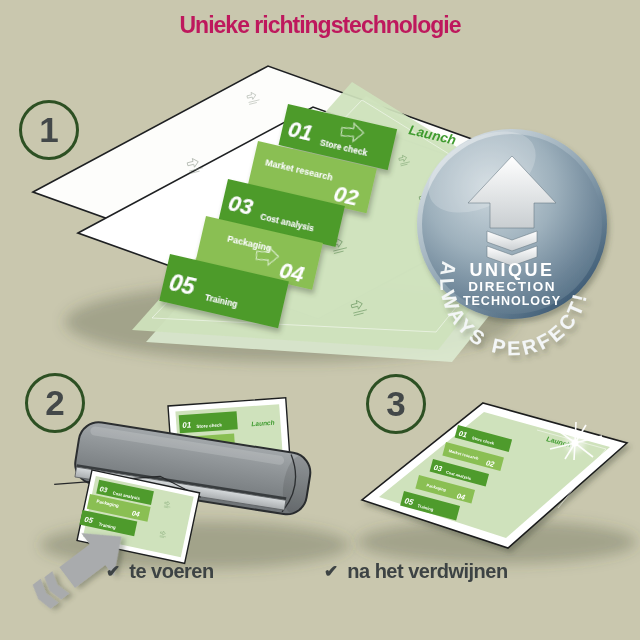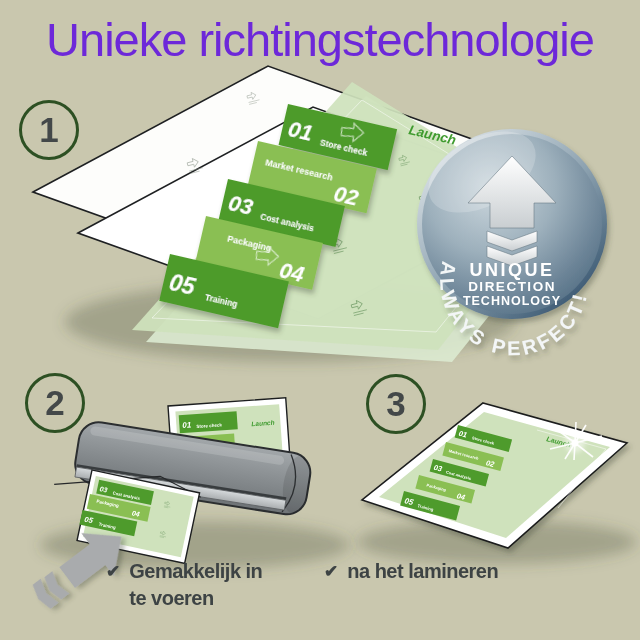--- a/index.html
+++ b/index.html
@@ -1,19 +1,19 @@
 <!DOCTYPE html>
 <html><head>
 <meta charset="utf-8">
 <style>
   html,body{margin:0;padding:0;background:#c9c7ae;}
   .canvas{position:relative;width:640px;height:640px;background:#c9c7ae;overflow:hidden;
           font-family:"Liberation Sans",sans-serif;}
   .title{position:absolute;top:12px;left:0;width:640px;text-align:center;
-         font-size:47px;font-weight:normal;color:#6d28d9;letter-spacing:-1px;}
+         font-size:23px;font-weight:bold;color:#be185d;letter-spacing:-1px;}
   .scene-svg{position:absolute;left:0;top:0;}
   svg{font-family:"Liberation Sans",sans-serif;}
   .step-circle{position:absolute;width:54px;height:54px;border:3px solid #2d5023;border-radius:50%;
                display:flex;align-items:center;justify-content:center;
                font-size:35px;font-weight:bold;color:#434849;}
   .step-circle.c1{left:19px;top:100px;}
   .step-circle.c2{left:25px;top:373px;}
   .step-circle.c3{left:366px;top:374px;}
   .check-item{position:absolute;display:flex;align-items:flex-start;}
   .check-item.i1{left:106px;top:558px;}
@@ -230,24 +230,23 @@
 <div class="step-circle c2">
   <span>2</span>
 </div>
 <div class="step-circle c3">
   <span>3</span>
 </div>
 
 <div class="check-item i1">
   <span class="check-glyph">✔</span>
   <div class="check-text">
-    <div>Gemakkelijk in</div>
     <div>te voeren</div>
   </div>
 </div>
 <div class="check-item i2">
   <span class="check-glyph">✔</span>
   <div class="check-text">
-    <div>na het lamineren</div>
+    <div>na het verdwijnen</div>
   </div>
 </div>
 
 </div>
 
 </body></html>

